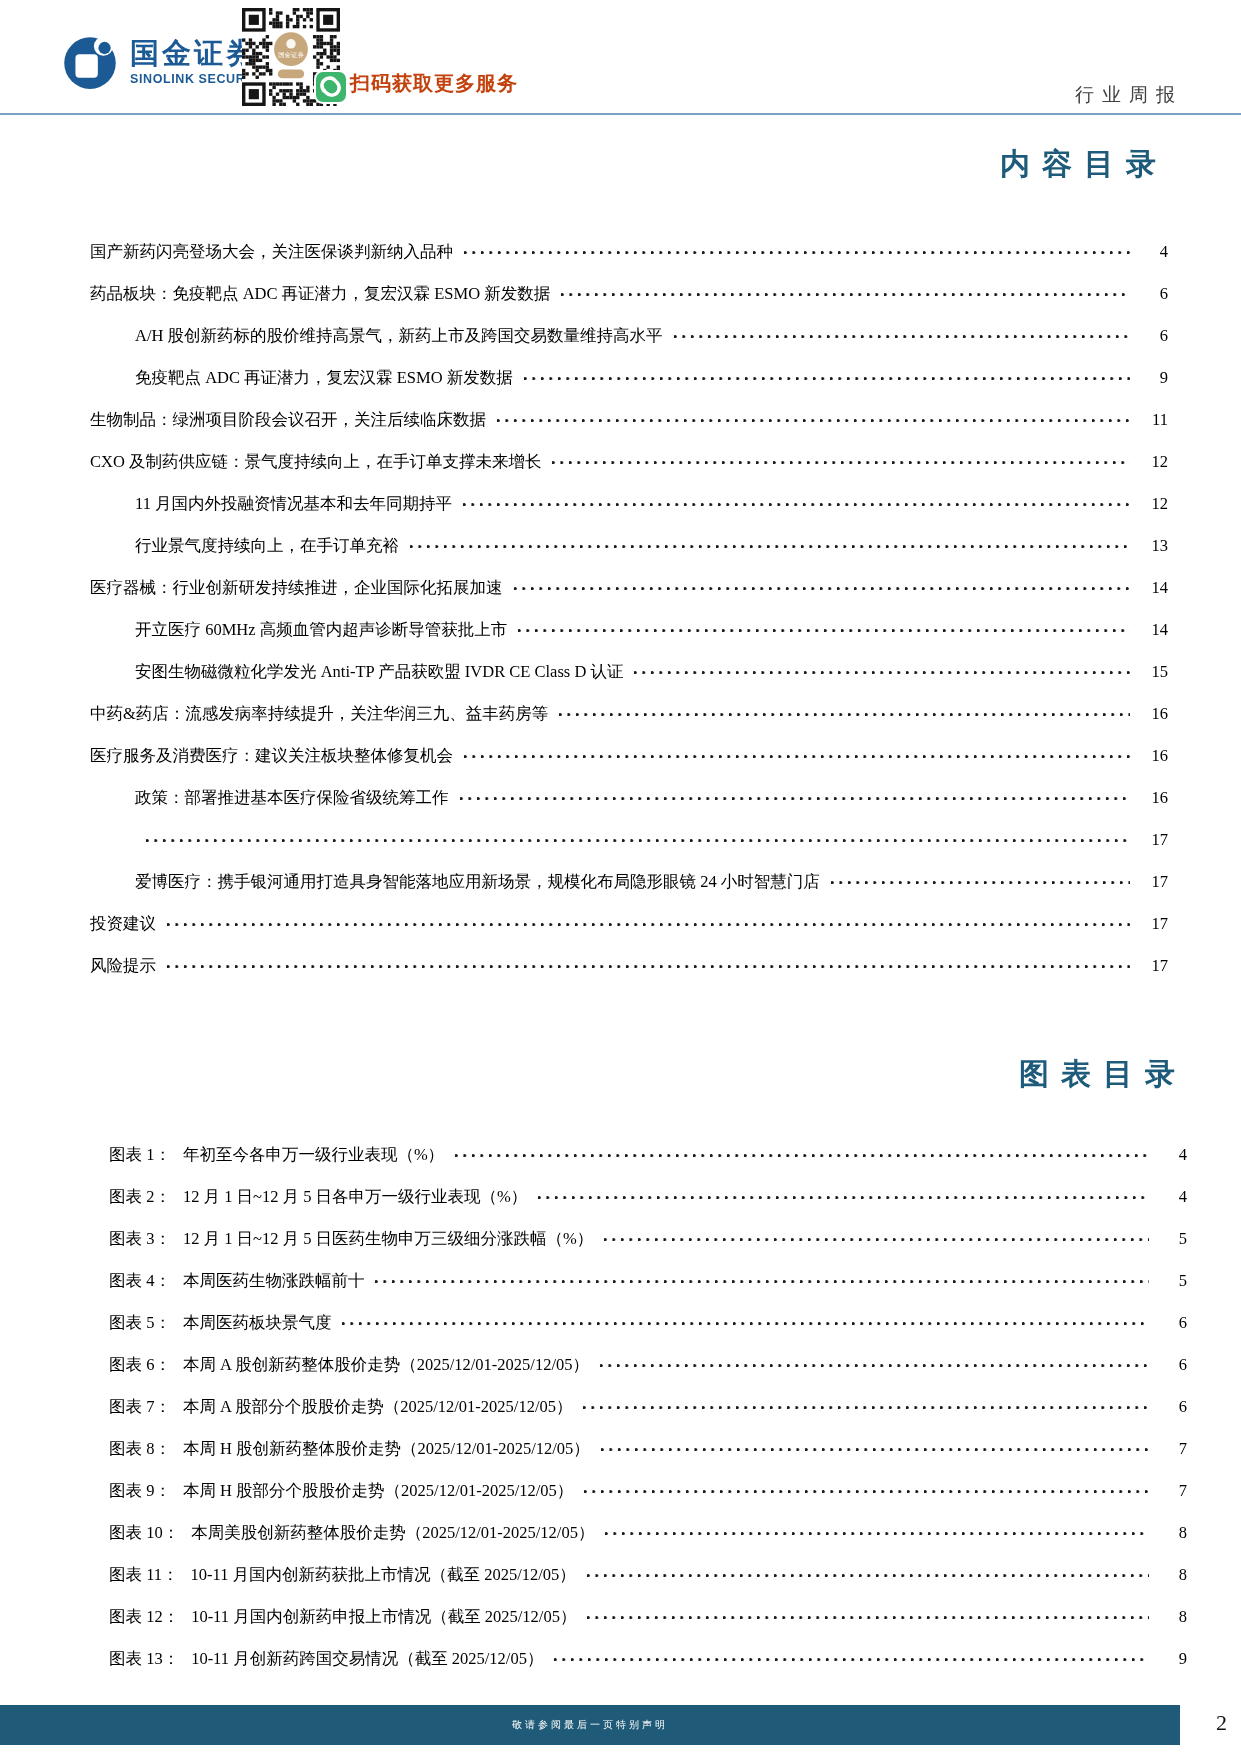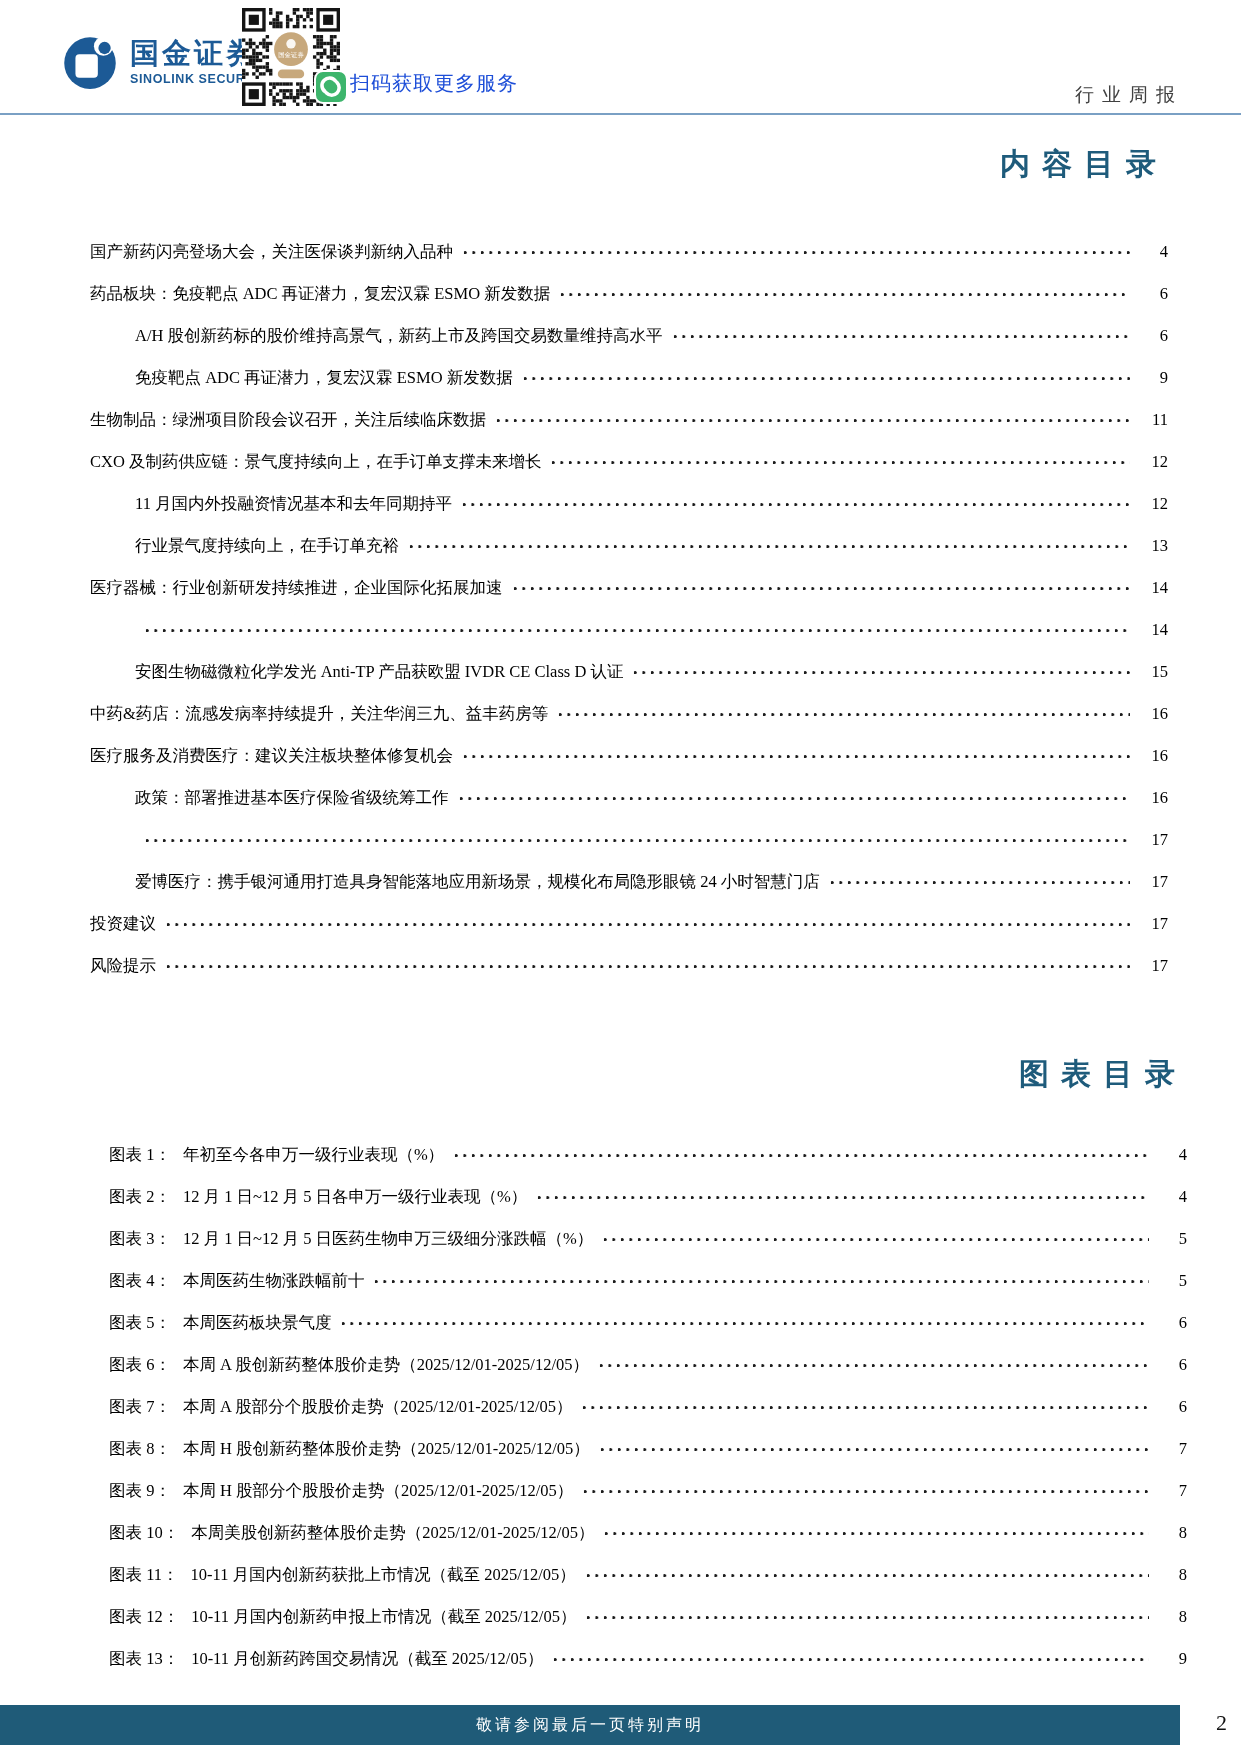--- a/index.html
+++ b/index.html
@@ -22,22 +22,22 @@
   }
   .qr { position:absolute; left:242px; top:8px; width:98px; height:98px; }
   .qr svg { width:98px; height:98px; display:block; }
   .qr-badge {
     position:absolute; right:-8px; bottom:2px; width:30px; height:30px;
     background:#3db56c; border-radius:9px; border:2px solid #fff;
     display:flex; align-items:center; justify-content:center;
   }
   .qr-caption {
     position:absolute; left:350px; top:70px;
-    font-family:"Liberation Sans","DejaVu Sans",sans-serif; font-weight:normal;
-    font-size:20px; color:#1d4ed8; letter-spacing:1px;
+    font-family:"Liberation Sans","DejaVu Sans",sans-serif; font-weight:bold;
+    font-size:20px; color:#c2410c; letter-spacing:1px;
   }
   .report-type {
     position:absolute; right:58px; top:82px;
     font-size:19px; color:#404040; letter-spacing:8px;
   }
   .header-rule { position:absolute; left:0; top:113px; width:1241px; height:2px; background:#7aa0c4; }
 
   
   .section-title {
     margin:0; text-align:right; font-size:30px; font-weight:bold; color:#1e5b7b;
@@ -57,21 +57,21 @@
     background-image:radial-gradient(circle at 2.2px 2.6px, #1a1a1a 1.25px, rgba(0,0,0,0) 1.7px);
     background-repeat:repeat-x; background-size:8.5px 5px; background-position:left bottom;
   }
   .entry-page { min-width:32px; text-align:right; font-size:16.5px; }
 
   
   .footer-bar {
     position:absolute; left:0; top:1705px; width:1180px; height:40px; background:#1f5b78;
     display:flex; align-items:center; justify-content:center;
   }
-  .footer-bar span { color:#fff; font-size:16px; letter-spacing:3px; }
+  .footer-bar span { color:#fff; font-size:10px; letter-spacing:3px; }
   .page-number { position:absolute; right:14px; top:1710px; font-size:22px; color:#111; }
 </style>
 </head>
 <body>
 
 <div class="page">
 
   <div class="logo">
     <svg class="logo-icon" viewBox="0 0 100 100">
       <circle cx="50" cy="52" r="46" fill="#1c5a96"></circle>
@@ -396,20 +396,21 @@
           <span class="entry-page">13</span>
         </div>
 
         <div class="entry lv1">
           <span class="entry-text">医疗器械：行业创新研发持续推进，企业国际化拓展加速</span>
           <span class="dots"></span>
           <span class="entry-page">14</span>
         </div>
 
         <div class="entry lv2">
+          <span class="entry-text">开立医疗 60MHz 高频血管内超声诊断导管获批上市</span>
           <span class="dots"></span>
           <span class="entry-page">14</span>
         </div>
 
         <div class="entry lv2">
           <span class="entry-text">安图生物磁微粒化学发光 Anti-TP 产品获欧盟 IVDR CE Class D 认证</span>
           <span class="dots"></span>
           <span class="entry-page">15</span>
         </div>
 

